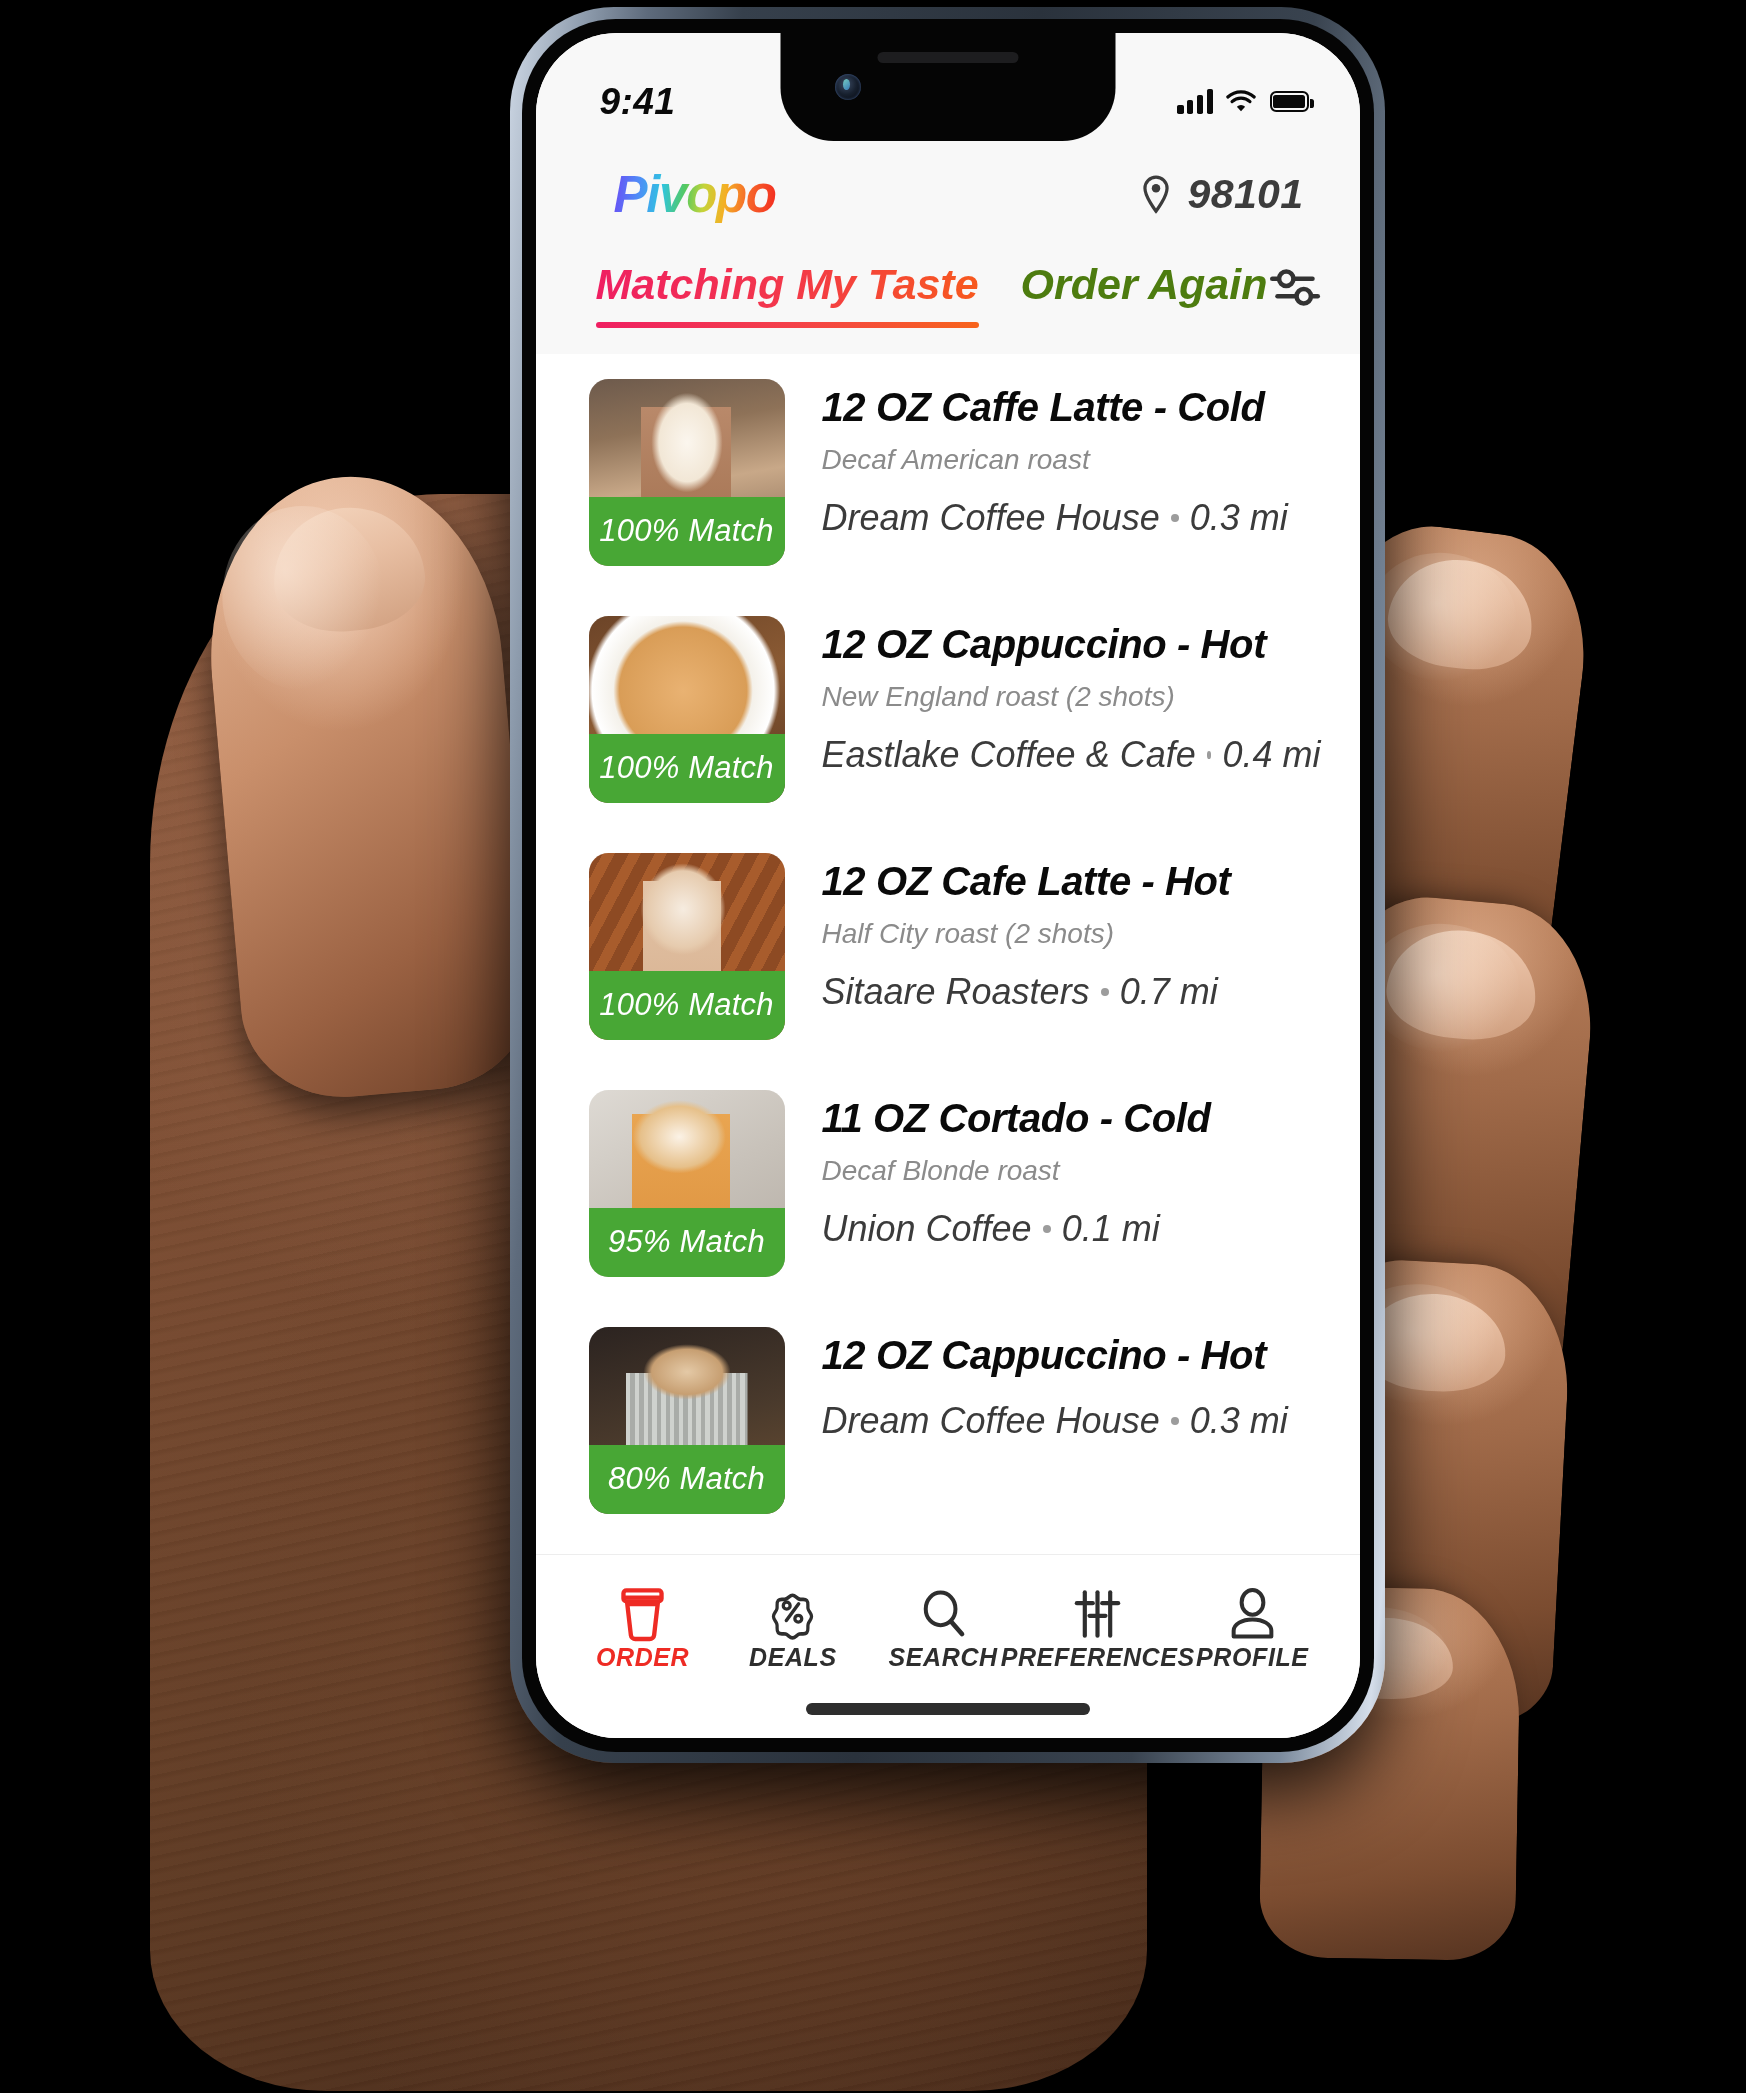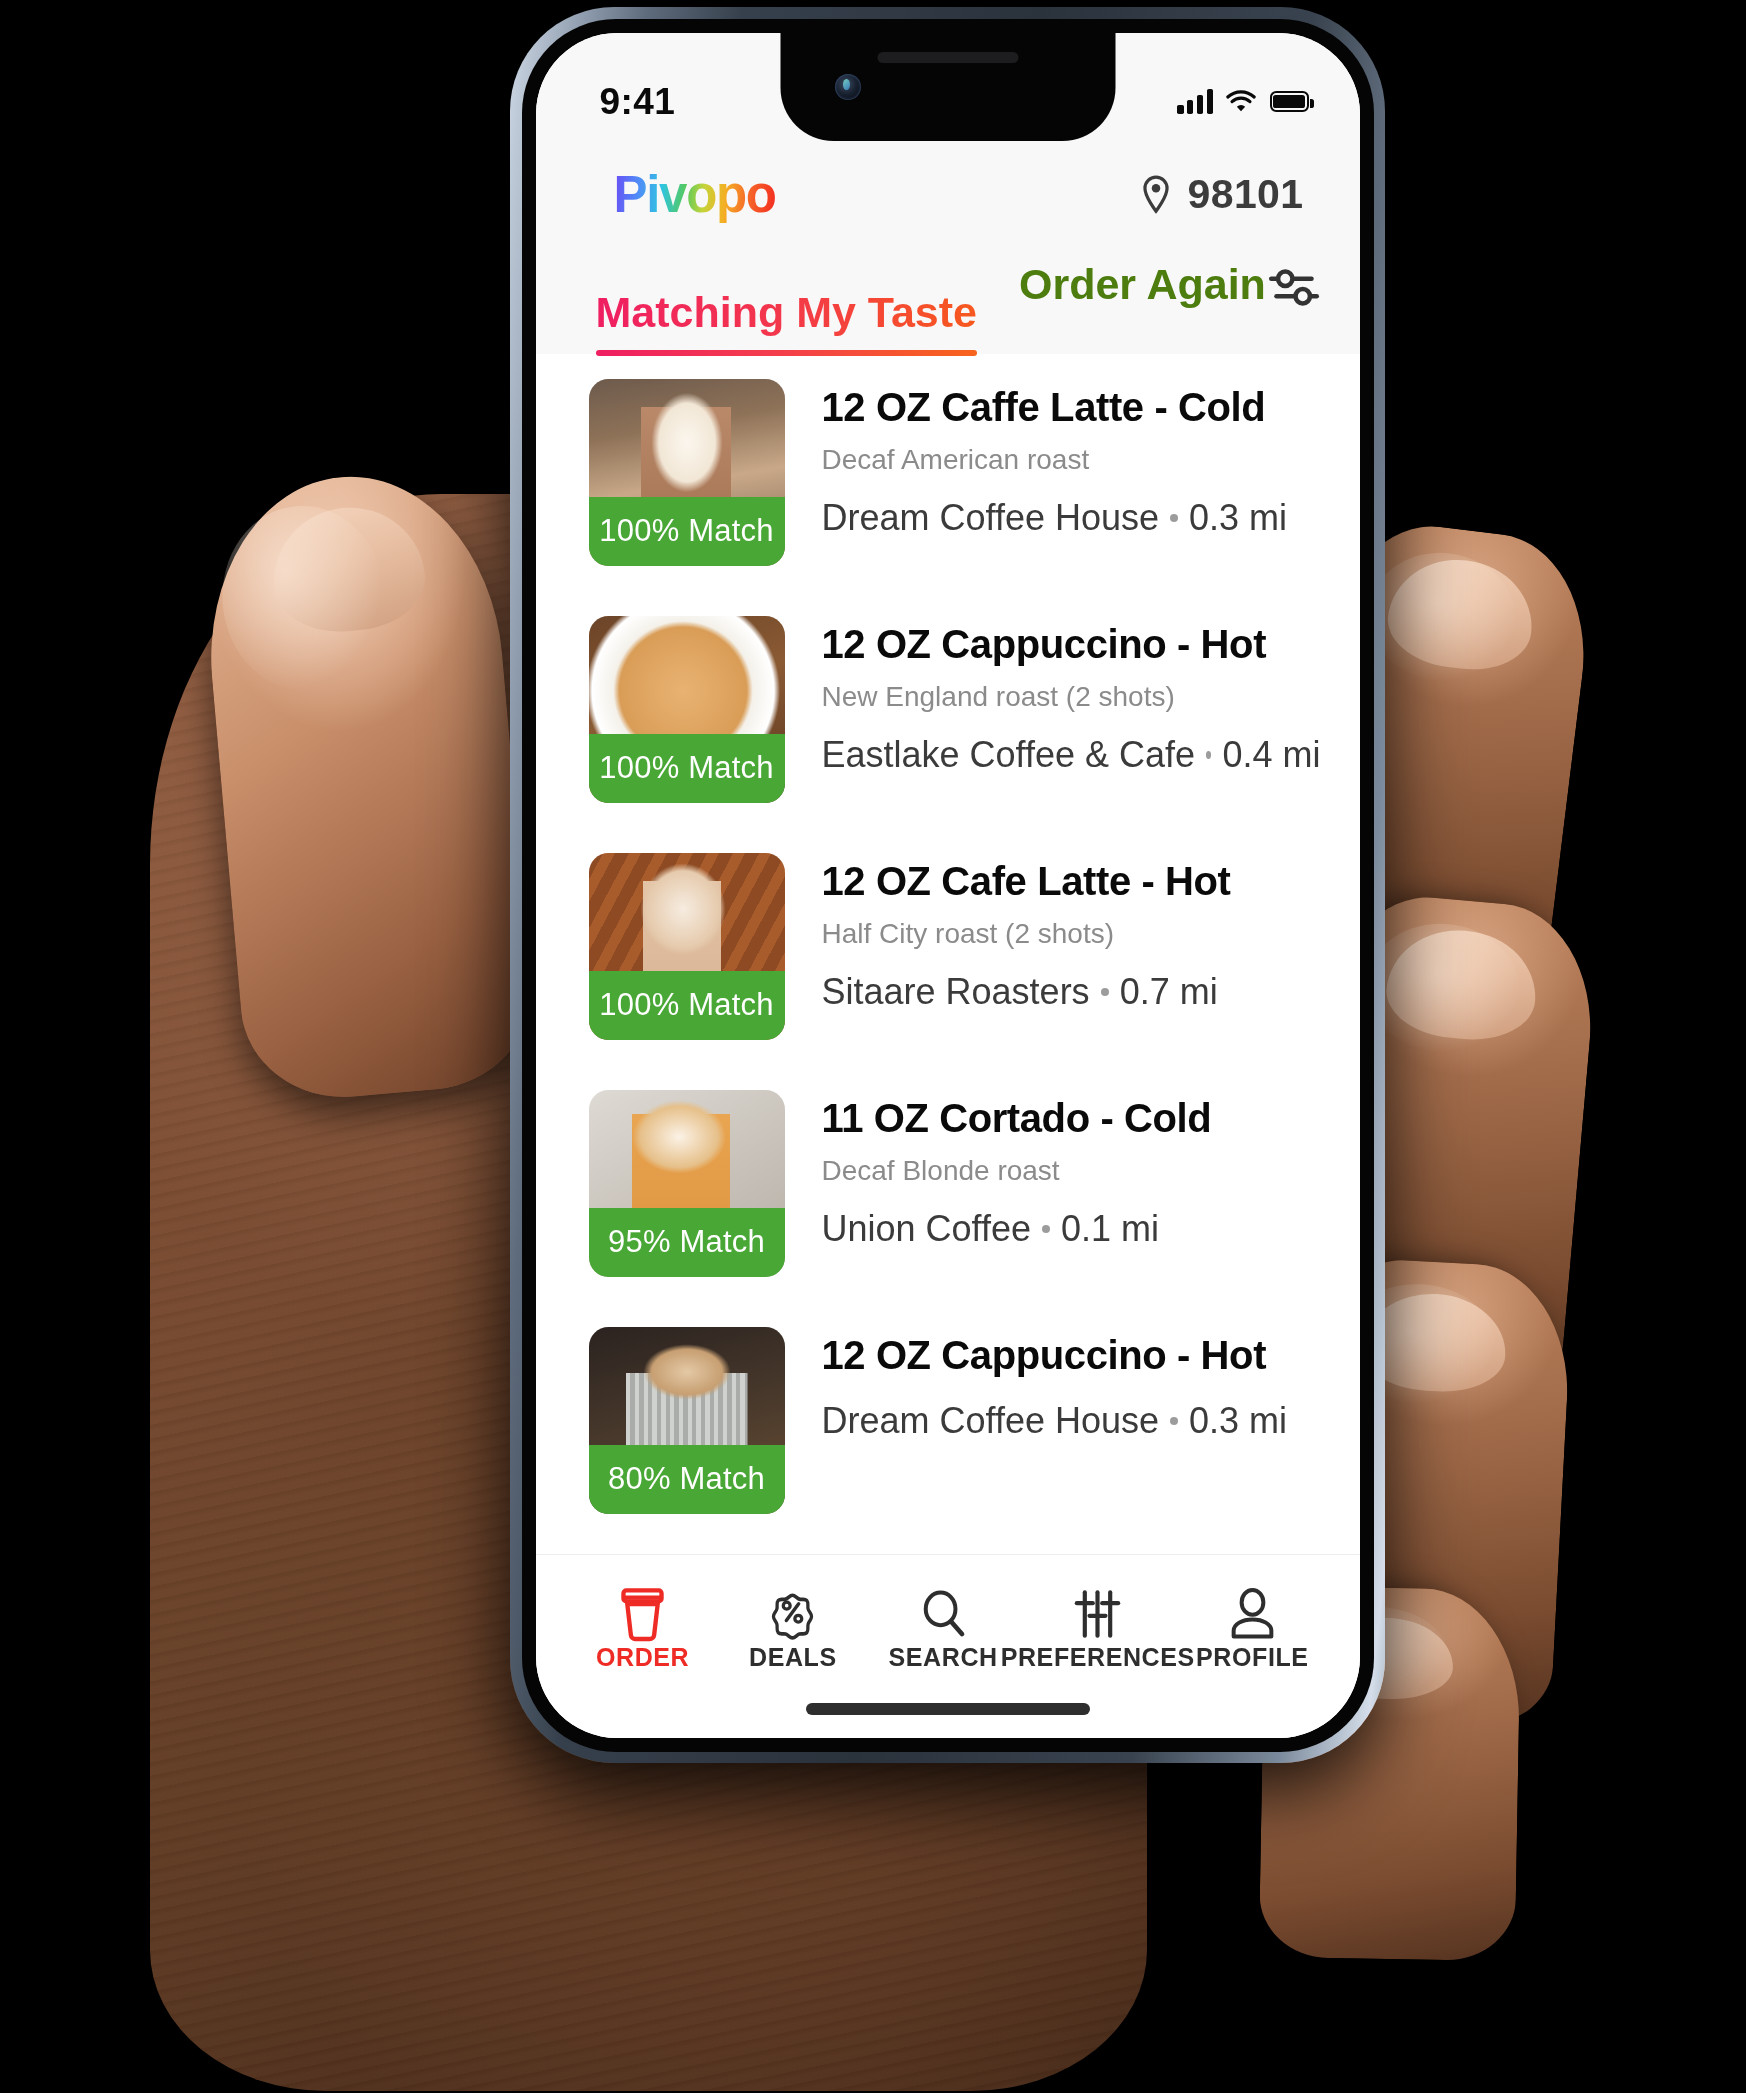--- a/index.html
+++ b/index.html
@@ -10,20 +10,21 @@
     background: #000000;
     overflow: hidden;
     font-family: "Liberation Sans", sans-serif;
   }
 
   #stage {
     position: relative;
     width: 1747px;
     height: 2094px;
     background: #000000;
+    font-style: italic;
   }
 
   
   .hand-layer { position: absolute; inset: 0; overflow: hidden; }
 
   .palm {
     position: absolute;
     left: 150px; top: 494px;
     width: 997px; height: 1597px;
     border-radius: 291px 247px 176px 176px / 371px 318px 141px 141px;
@@ -167,21 +168,21 @@
   .tabrow {
     position: absolute; top: 215px; left: 0; right: 0; height: 106px;
     display: flex; align-items: flex-start;
     padding: 8.8px 51px 0 60px;
     background: #f8f8f8; z-index: 17;
   }
   .tab { position: relative; font-size: 43px; font-weight: 700; padding: 3.5px 0 19.4px; white-space: nowrap; }
   .tab.active {
     background: linear-gradient(90deg,#ef1f62 0%,#f3374b 48%,#f7591e 100%);
     -webkit-background-clip:text; background-clip:text;
-    color:transparent;margin-top:28px; -webkit-text-fill-color:transparent;
+    color:transparent; -webkit-text-fill-color:transparent;
   }
   .tab.active::after{
     content:"";position:absolute;left:0;right:0;bottom:0;height:6.2px;border-radius:3.5px;
     background: linear-gradient(90deg,#ef1f62 0%,#f4404a 50%,#f7641c 100%);
   }
   .tab.idle { color:#4d7c0f; margin-left: 42px; }
   .tab-spacer { flex: 1; }
   .filter-btn { padding-top: 7px; }
 
   

